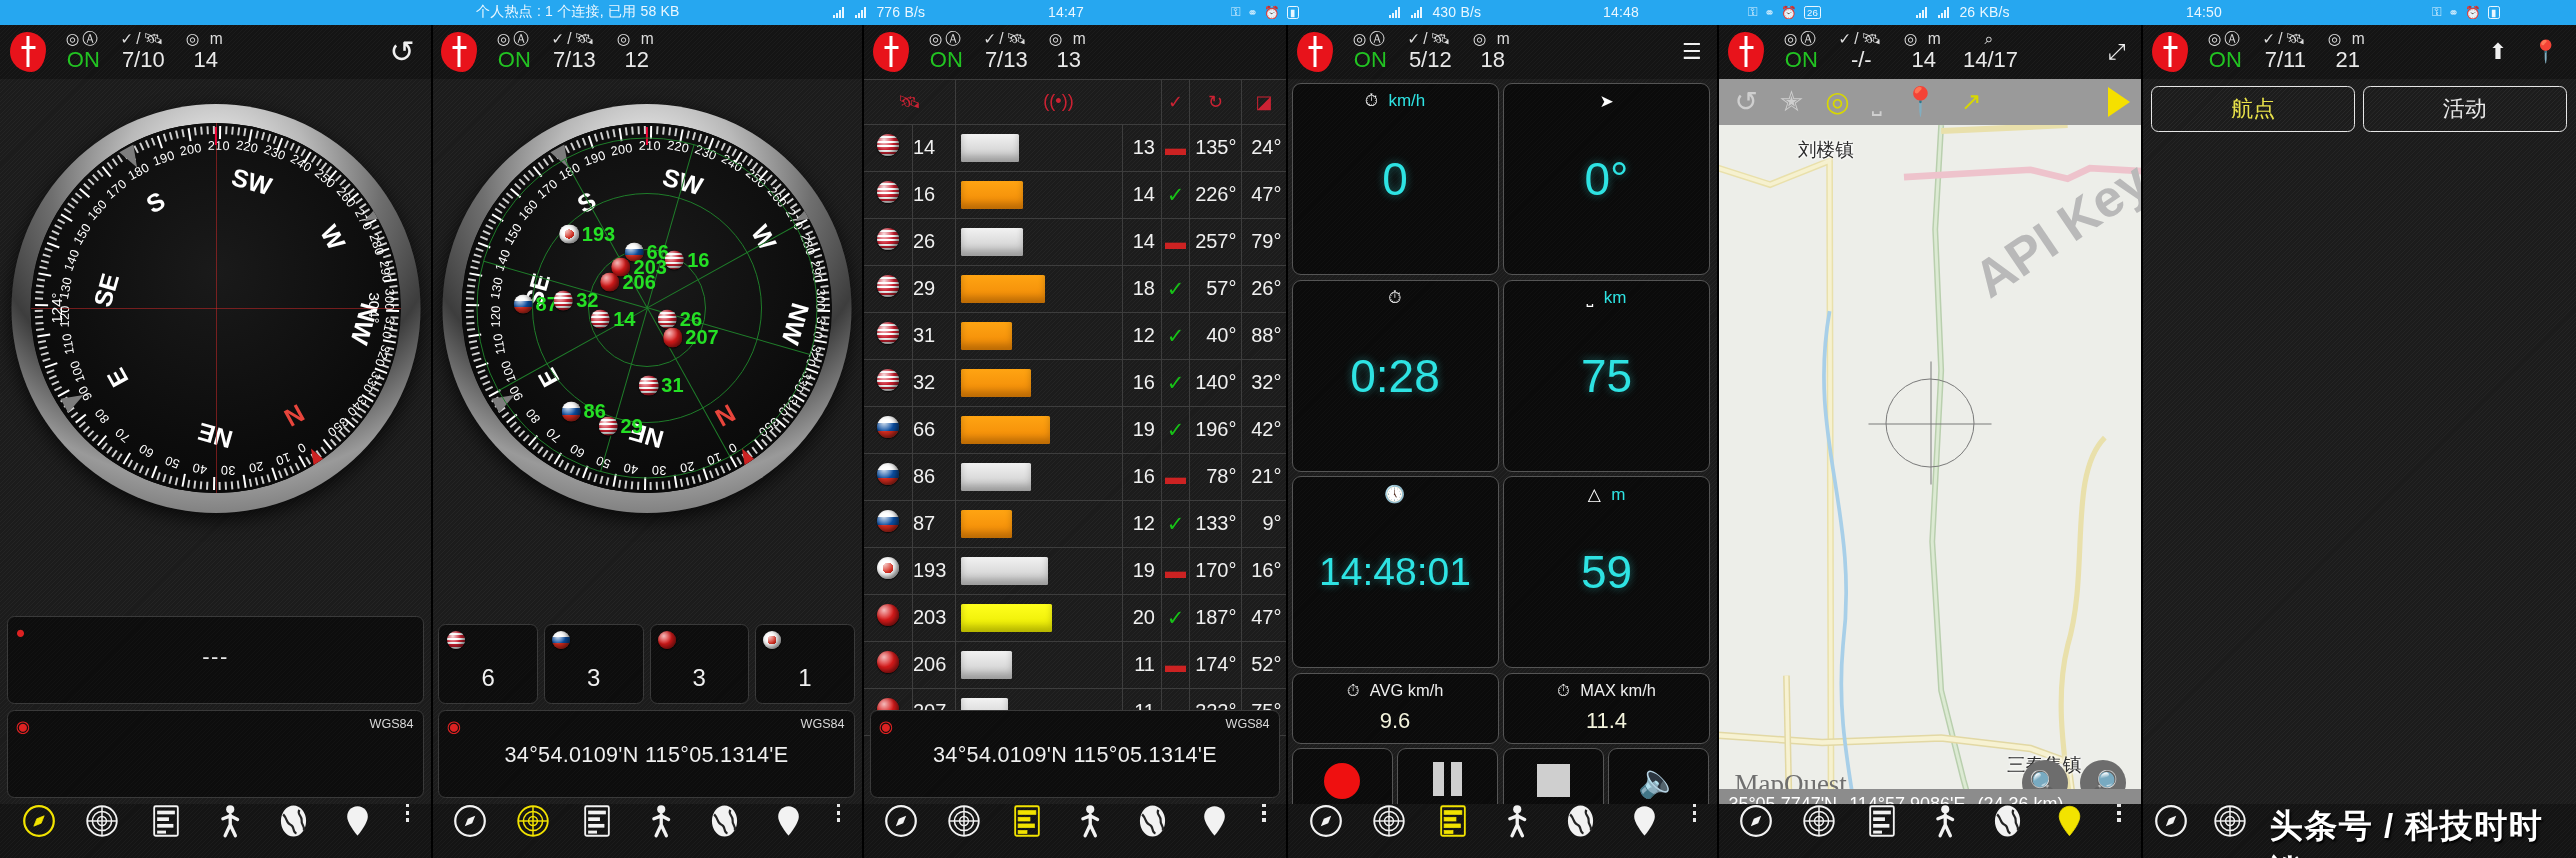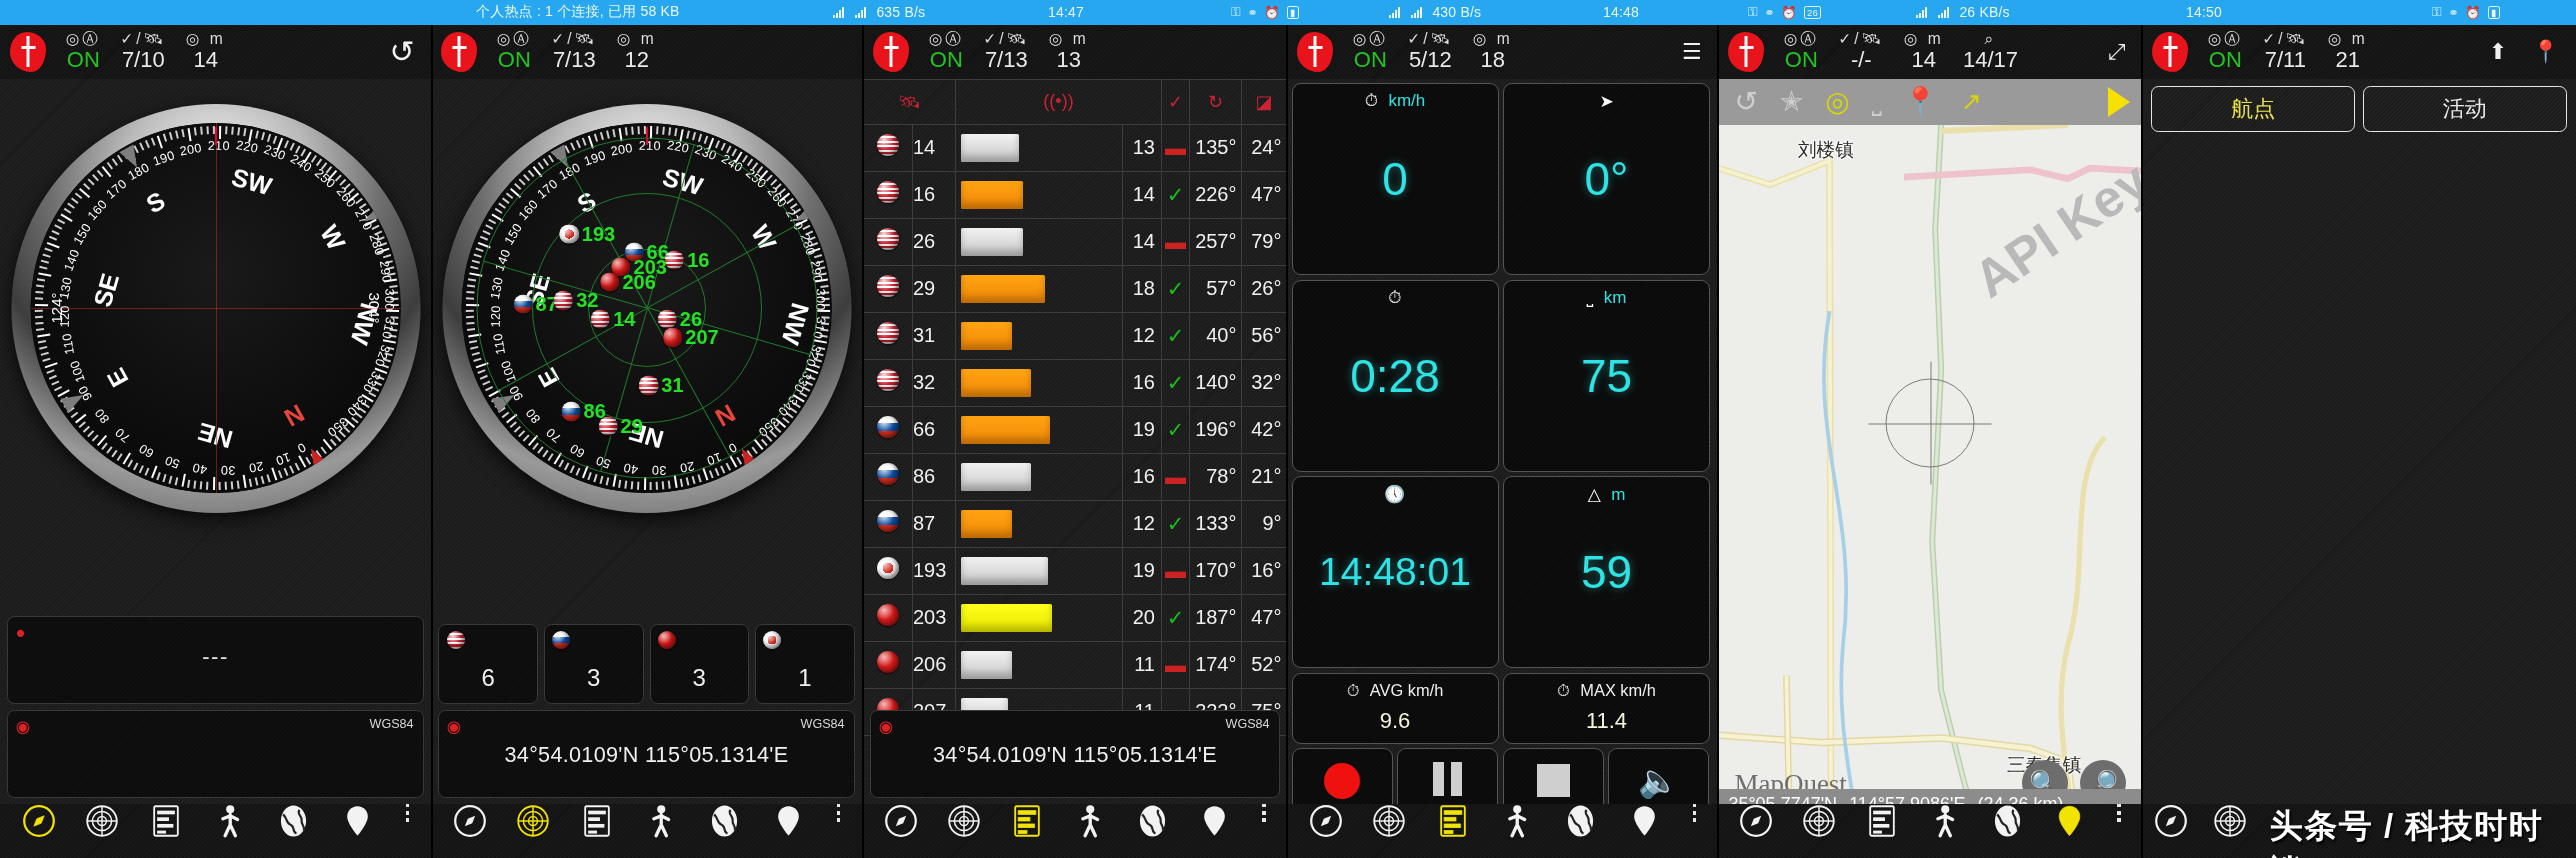--- a/index.html
+++ b/index.html
@@ -225,21 +225,21 @@
           <i></i>
           <i></i>
           <i></i>
         </span>
       <span class="sig">
           <i></i>
           <i></i>
           <i></i>
           <i></i>
         </span>
-      <span class="sb-txt">635 B/s</span>
+      <span class="sb-txt">776 B/s</span>
     </div>
     <div class="sb-seg" style="left:1048px">
       <span class="sb-txt">14:47</span>
     </div>
     <div class="sb-seg" style="left:1231px">
       <span class="sb-ico">⚿</span>
       <span class="sb-ico">⚭</span>
       <span class="sb-ico">⏰</span>
       <span class="boxnum">▮</span>
     </div>
@@ -1125,21 +1125,21 @@
           </tr>
           <tr>
             <td class="c-flag"><span class="satball fl-us"></span></td>
             <td class="c-id">31</td>
             <td class="c-bar" colspan="1">
               <div class="bar o" style="width:33%"></div>
             </td>
             <td class="c-snr">12</td>
             <td class="c-use"><span class="tick-y">✓</span></td>
             <td class="c-az">40°</td>
-            <td class="c-el">56°</td>
+            <td class="c-el">88°</td>
           </tr>
           <tr>
             <td class="c-flag"><span class="satball fl-us"></span></td>
             <td class="c-id">32</td>
             <td class="c-bar" colspan="1">
               <div class="bar o" style="width:45%"></div>
             </td>
             <td class="c-snr">16</td>
             <td class="c-use"><span class="tick-y">✓</span></td>
             <td class="c-az">140°</td>

